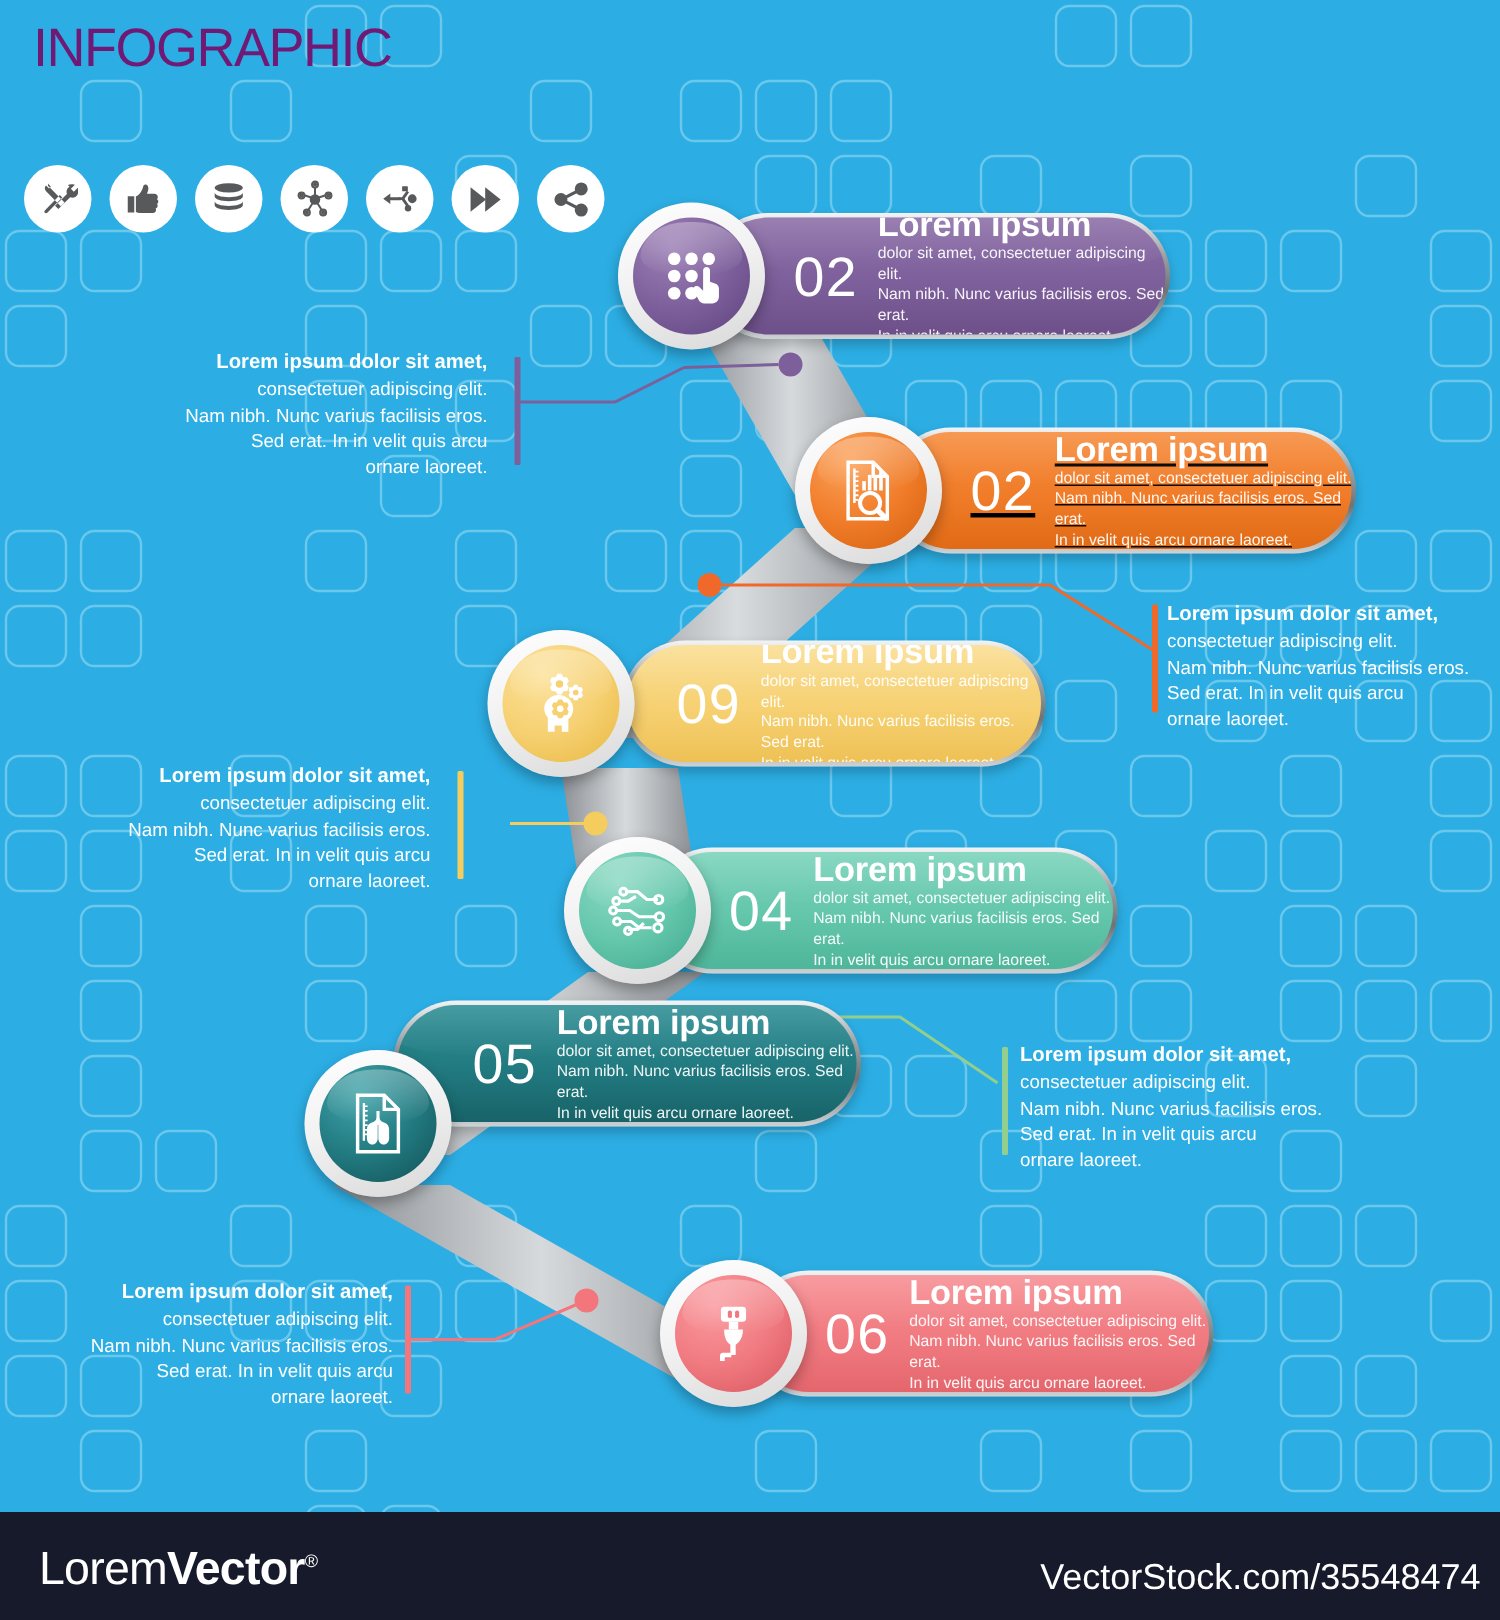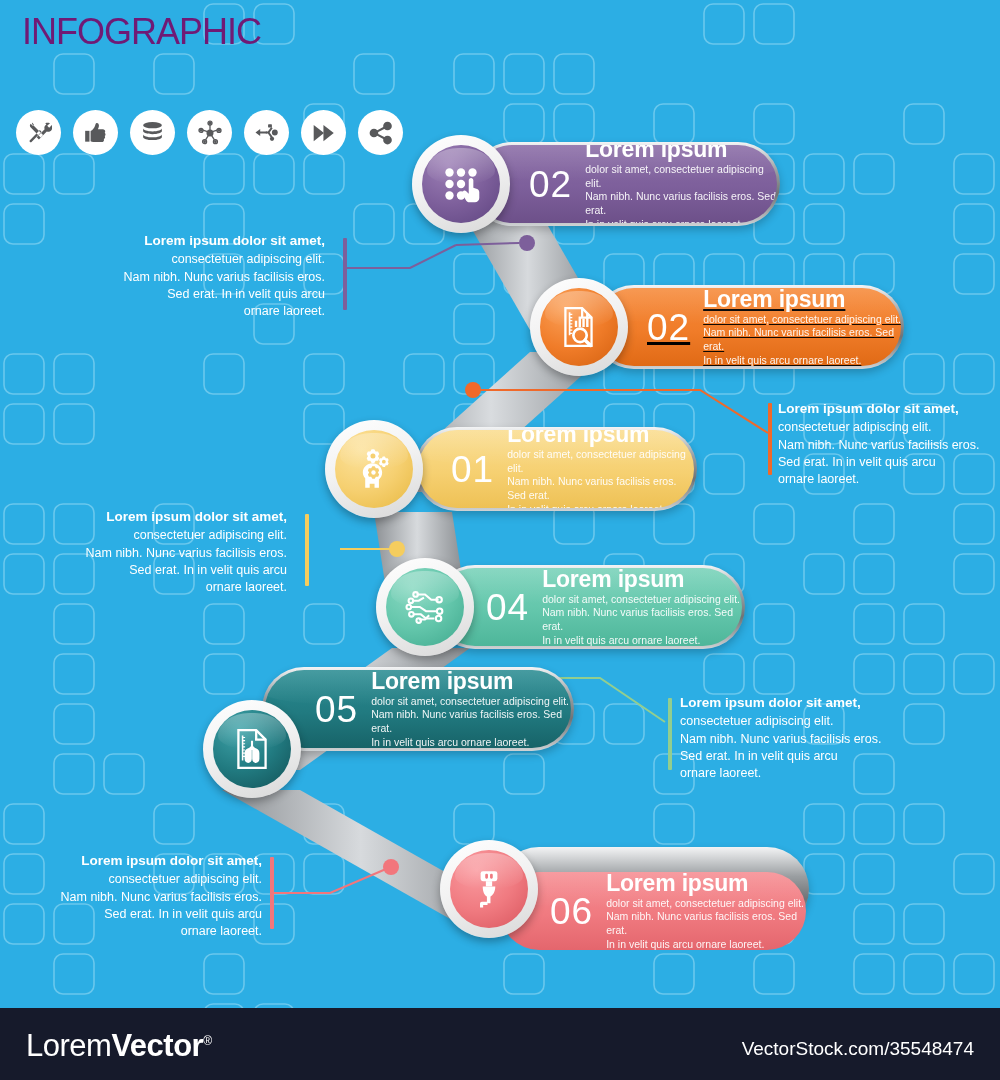--- a/index.html
+++ b/index.html
@@ -104,22 +104,22 @@
   }
   #vs-logo {
     position:absolute; left:26px; top:20px;
     font-size:31px; color:#ffffff; letter-spacing:-.5px;
     font-family:"Liberation Sans", sans-serif;
   }
   #vs-logo .lite { font-weight:300; }
   #vs-logo .bold { font-weight:bold; }
   #vs-logo .reg  { font-size:12px; vertical-align:super; }
   #vs-url {
-    position:absolute; right:26px; top:30px;
-    font-size:19px; color:#ffffff; font-family:"Liberation Sans", sans-serif;
+    position:absolute; right:13px; top:30px;
+    font-size:24px; color:#ffffff; font-family:"Liberation Sans", sans-serif;
   }
 </style>
 </head>
 <body>
 
 <div id="canvas">
 
   <svg id="bg-pattern" viewBox="0 0 1000 1008" preserveAspectRatio="none" aria-hidden="true">
       <rect x="204" y="4" width="40" height="40" rx="9" ry="9" fill="none" stroke="#7fd0f0" stroke-width="1.6" opacity="0.75"></rect>
       <rect x="254" y="4" width="40" height="40" rx="9" ry="9" fill="none" stroke="#7fd0f0" stroke-width="1.6" opacity="0.75"></rect>
@@ -497,21 +497,21 @@
     <span>ornare laoreet.</span>
   </div>
   <div class="tick" style="left:768px;top:403px;height:72px;background:#f0692a;"></div>
 
   <div class="step">
     <div class="bar-outer" style="left:415px;top:427px;width:282px;
                 background:linear-gradient(180deg,#f3f4f5 0%,#9a9ea1 35%,#6f7376 62%,#cfd2d4 100%);
                 box-shadow:0 4px 8px rgba(0,0,0,.22);">
       <div class="bar-inner" style="background:linear-gradient(180deg,#fadd90 0%,#f6d071 55%,#eec155 100%);">
         <div class="bar-text" style="padding-left:33px;">
-          <div class="num">01</div>
+          <div class="num">09</div>
           <div class="txtblock">
             <div class="h">Lorem ipsum</div>
             <div class="p">
               <span>dolor sit amet, consectetuer adipiscing elit.</span><br>
               <span>Nam nibh. Nunc varius facilisis eros. Sed erat.</span><br>
               <span>In in velit quis arcu ornare laoreet.</span>
             </div>
           </div>
         </div>
       </div>
@@ -627,21 +627,21 @@
     <span>Nam nibh. Nunc varius facilisis eros.</span><br>
     <span>Sed erat. In in velit quis arcu</span><br>
     <span>ornare laoreet.</span>
   </div>
   <div class="tick" style="left:270px;top:857px;height:72px;background:#f2767c;"></div>
 
   <div class="step">
     <div class="bar-outer" style="left:497px;top:847px;width:312px;
                 background:linear-gradient(180deg,#f3f4f5 0%,#9a9ea1 35%,#6f7376 62%,#cfd2d4 100%);
                 box-shadow:0 4px 8px rgba(0,0,0,.22);">
-      <div class="bar-inner" style="background:linear-gradient(180deg,#f68d92 0%,#f07a80 55%,#e4666d 100%);margin-top:22px;">
+      <div class="bar-inner" style="background:linear-gradient(180deg,#f68d92 0%,#f07a80 55%,#e4666d 100%);">
         <div class="bar-text" style="padding-left:50px;">
           <div class="num">06</div>
           <div class="txtblock">
             <div class="h">Lorem ipsum</div>
             <div class="p">
               <span>dolor sit amet, consectetuer adipiscing elit.</span><br>
               <span>Nam nibh. Nunc varius facilisis eros. Sed erat.</span><br>
               <span>In in velit quis arcu ornare laoreet.</span>
             </div>
           </div>

